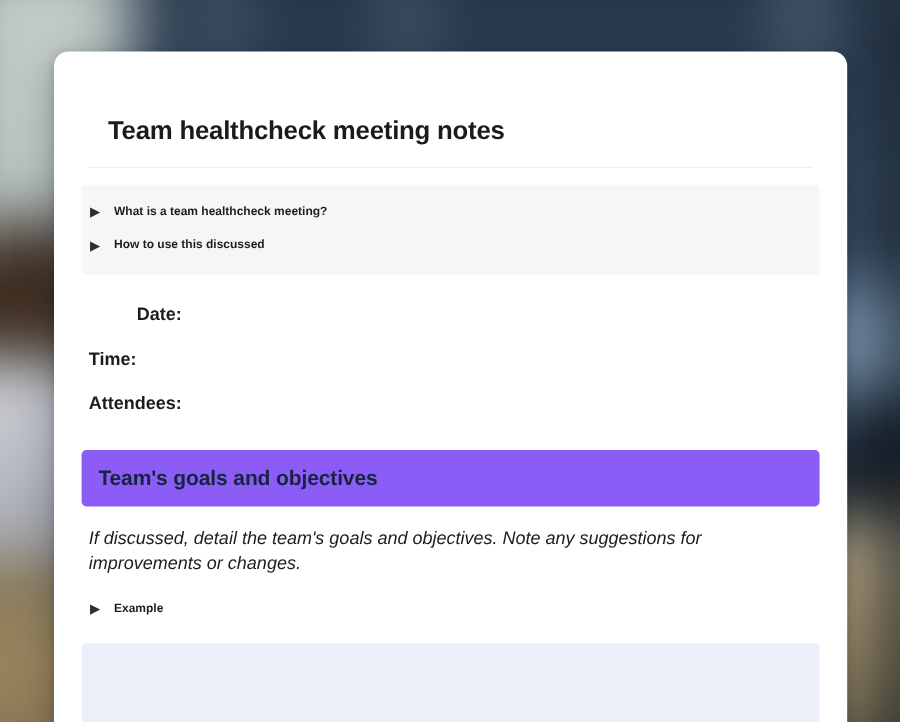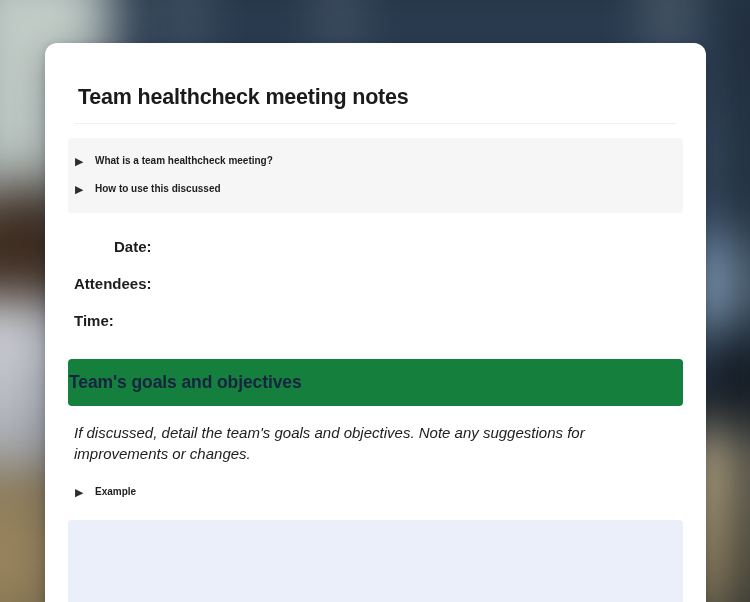--- a/index.html
+++ b/index.html
@@ -105,21 +105,21 @@
     box-shadow: 0 10px 34px rgba(10,18,30,0.30),
                 0 2px 8px rgba(10,18,30,0.18);
     overflow: hidden;
   }
   .doc-inner {
     padding: 0 23px;
   }
 
   
   #doc-title {
-    margin: 4px;
+    margin: 16px;
     padding: 36px 6px 0 6px;
     font-size: 21.5px;
     font-weight: bold;
     line-height: 28px;
     color: #1b1b1b;
     letter-spacing: -0.2px;
   }
   .title-rule {
     margin: 12px 6px 0 6px;
     height: 1px;
@@ -159,23 +159,23 @@
     font-size: 15px;
     font-weight: bold;
     color: #1d1d1d;
     line-height: 20px;
   }
   .field-row.first { margin-top: 24px; margin-left: 40px; }
 
   
   .section-head {
     margin-top: 28px;
-    background: #15803d;
+    background: #8b5cf6;
     border-radius: 4px;
-    padding: 12px 14px 13px 1px;
+    padding: 12px 14px 13px 14px;
   }
   .section-head-text {
     font-size: 17.5px;
     font-weight: bold;
     color: #16243f;
     line-height: 22px;
     letter-spacing: -0.1px;
   }
 
   
@@ -235,23 +235,23 @@
 
       <div class="toggle-row">
         <span class="tri">▶</span>
         <span class="toggle-label">How to use this discussed</span>
       </div>
 
     </div>
 
     <div class="field-row first">Date:</div>
 
+    <div class="field-row">Time:</div>
+
     <div class="field-row">Attendees:</div>
-
-    <div class="field-row">Time:</div>
 
     <div class="section-head">
       <div class="section-head-text">Team's goals and objectives</div>
     </div>
 
     <p class="helper">If discussed, detail the team's goals and objectives. Note any suggestions for improvements or changes.</p>
 
     <div class="toggle-row standalone">
       <span class="tri">▶</span>
       <span class="toggle-label">Example</span>

